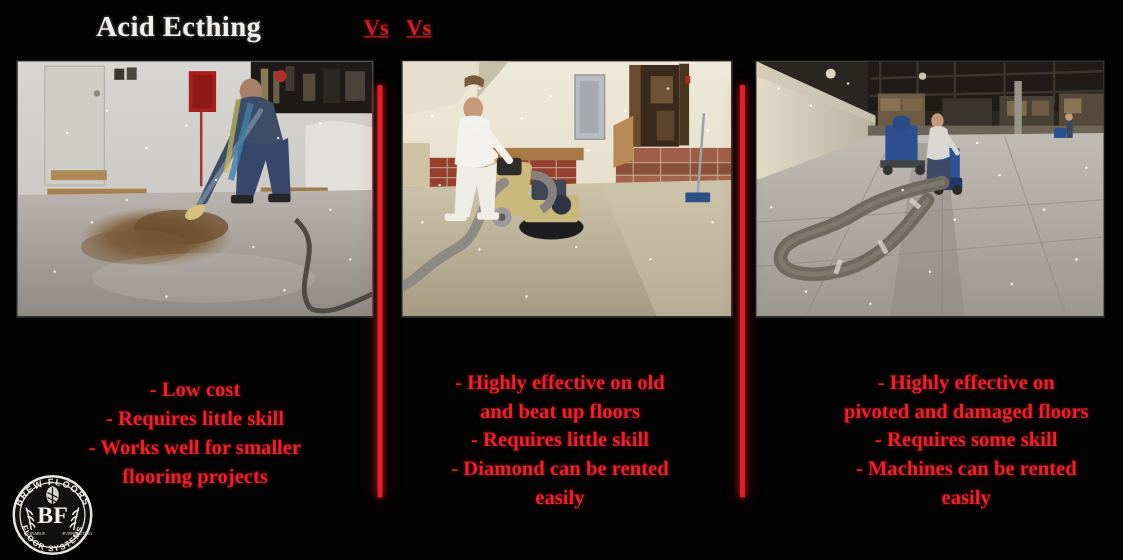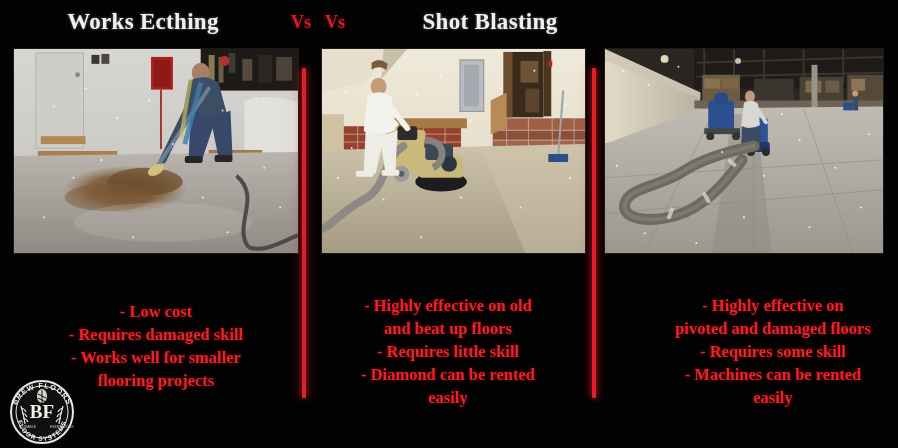--- a/index.html
+++ b/index.html
@@ -38,20 +38,21 @@
     letter-spacing:.3px;
     text-shadow:0 0 3px rgba(255,255,255,.45), 0 1px 2px rgba(0,0,0,.9);
     white-space:nowrap;
   }
   .vs{
     font-family:"Liberation Serif", serif;
     font-weight:bold;
     font-size:18px;
     color:#c9202b;
     text-shadow:0 0 4px rgba(200,20,30,.6);
+    text-decoration:underline;
   }
 
   
   .photos{
     position:absolute; left:0; top:44px; width:898px; height:212px;
   }
   .photo{
     position:absolute; top:4px; height:206px;
     border:1px solid #1a1a1a;
     overflow:hidden;
@@ -102,30 +103,27 @@
   }
   .logo svg{ display:block; }
 </style>
 </head>
 <body>
 
 <div id="root">
 
   <div class="header">
     <div class="hcell c1">
-      <span class="title">Works Ecthing</span>
+      <span class="title">Acid Ecthing</span>
     </div>
     <div class="hcell vs1">
       <span class="vs">Vs</span>
     </div>
     <div class="hcell vs2">
       <span class="vs">Vs</span>
-    </div>
-    <div class="hcell c3">
-      <span class="title">Shot Blasting</span>
     </div>
   </div>
 
   <div class="photos">
 
     <div class="photo p1">
       <svg viewBox="0 0 286 206" preserveAspectRatio="none">
         <defs>
           <linearGradient id="g1wall" x1="0" y1="0" x2="0" y2="1">
             <stop offset="0" stop-color="#d8d6d2"></stop>
@@ -427,21 +425,21 @@
       </svg>
     </div>
   </div>
 
   <div class="divider d1"></div>
   <div class="divider d2"></div>
 
   <div class="cols">
     <div class="col t1">
       <div class="bullet">- Low cost
-- Requires damaged skill
+- Requires little skill
 - Works well for smaller
 flooring projects</div>
     </div>
     <div class="col t2">
       <div class="bullet">- Highly effective on old
 and beat up floors
 - Requires little skill
 - Diamond can be rented
 easily</div>
     </div>

